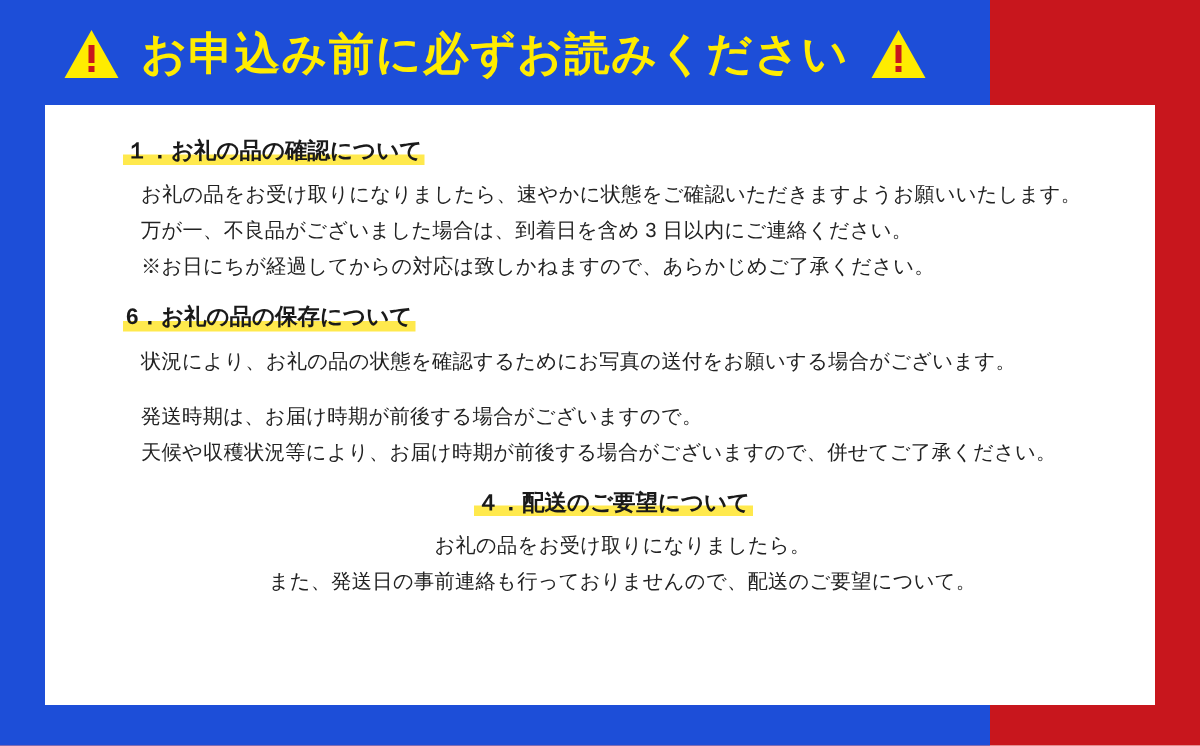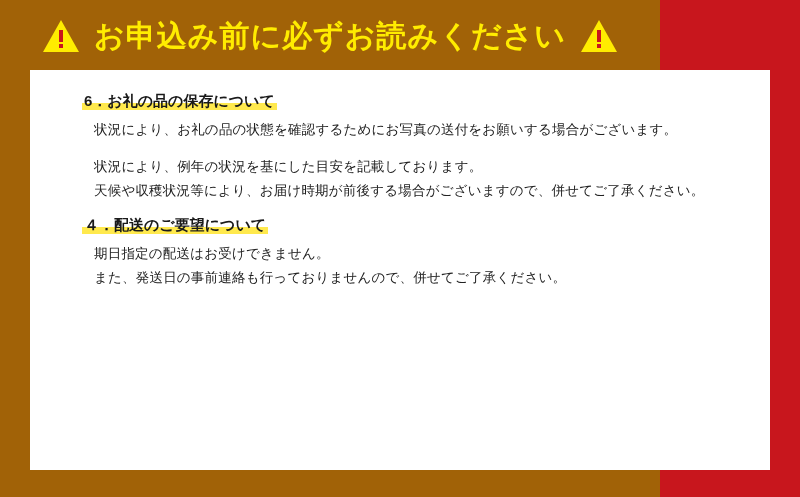--- a/index.html
+++ b/index.html
@@ -10,21 +10,21 @@
     width: 800px;
     height: 497px;
     background: #c8161d;
     font-family: "Liberation Sans", sans-serif;
     overflow: hidden;
   }
   .page {
     position: relative;
     width: 660px;
     height: 497px;
-    background: #a16207;
+    background: #1d4ed8;
     box-sizing: border-box;
   }
   .header {
     height: 72px;
     display: flex;
     align-items: center;
     justify-content: center;
     gap: 14px;
   }
   .header-title {
@@ -47,21 +47,21 @@
     top: 70px;
     width: 740px;
     height: 400px;
     background: #ffffff;
     box-sizing: border-box;
     padding: 22px 34px 18px 34px;
   }
   .section {
     margin-bottom: 13px;
   }
-  .section:last-child { margin-bottom: 0; }
+  .section:last-child { margin-bottom: 0; text-align: center; }
   .sec-head {
     display: inline-block;
     position: relative;
     font-size: 15px;
     font-weight: bold;
     color: #1a1a1a;
     margin: 0 0 7px 18px;
     padding: 0 2px;
     line-height: 1.25;
   }
@@ -105,37 +105,46 @@
       <svg viewBox="0 0 38 34" width="38" height="34" aria-hidden="true">
         <path d="M19 1 L37 33 L1 33 Z" fill="#ffec00"></path>
         <rect x="17" y="11" width="4" height="12" fill="#c8161d"></rect>
         <rect x="17" y="25" width="4" height="4" fill="#c8161d"></rect>
       </svg>
     </span>
   </div>
 
   <div class="card">
 
+    <div class="section">
+      <div class="sec-head">
+        <span class="hl"></span>
+        <span class="txt">１．お礼の品の確認について</span>
+      </div>
+      <div class="line">お礼の品をお受け取りになりましたら、速やかに状態をご確認いただきますようお願いいたします。</div>
+      <div class="line">万が一、不良品がございました場合は、到着日を含め 3 日以内にご連絡ください。</div>
+      <div class="line">※お日にちが経過してからの対応は致しかねますので、あらかじめご了承ください。</div>
+    </div>
 
     <div class="section">
       <div class="sec-head">
         <span class="hl"></span>
         <span class="txt">6．お礼の品の保存について</span>
       </div>
       <div class="line">状況により、お礼の品の状態を確認するためにお写真の送付をお願いする場合がございます。</div>
     </div>
 
     <div class="section">
-      <div class="line">状況により、例年の状況を基にした目安を記載しております。</div>
+      <div class="line">発送時期は、お届け時期が前後する場合がございますので。</div>
       <div class="line">天候や収穫状況等により、お届け時期が前後する場合がございますので、併せてご了承ください。</div>
     </div>
 
     <div class="section">
       <div class="sec-head">
         <span class="hl"></span>
         <span class="txt">４．配送のご要望について</span>
       </div>
-      <div class="line">期日指定の配送はお受けできません。</div>
-      <div class="line">また、発送日の事前連絡も行っておりませんので、併せてご了承ください。</div>
+      <div class="line">お礼の品をお受け取りになりましたら。</div>
+      <div class="line">また、発送日の事前連絡も行っておりませんので、配送のご要望について。</div>
     </div>
 
   </div>
 </div>
 
 </body></html>

